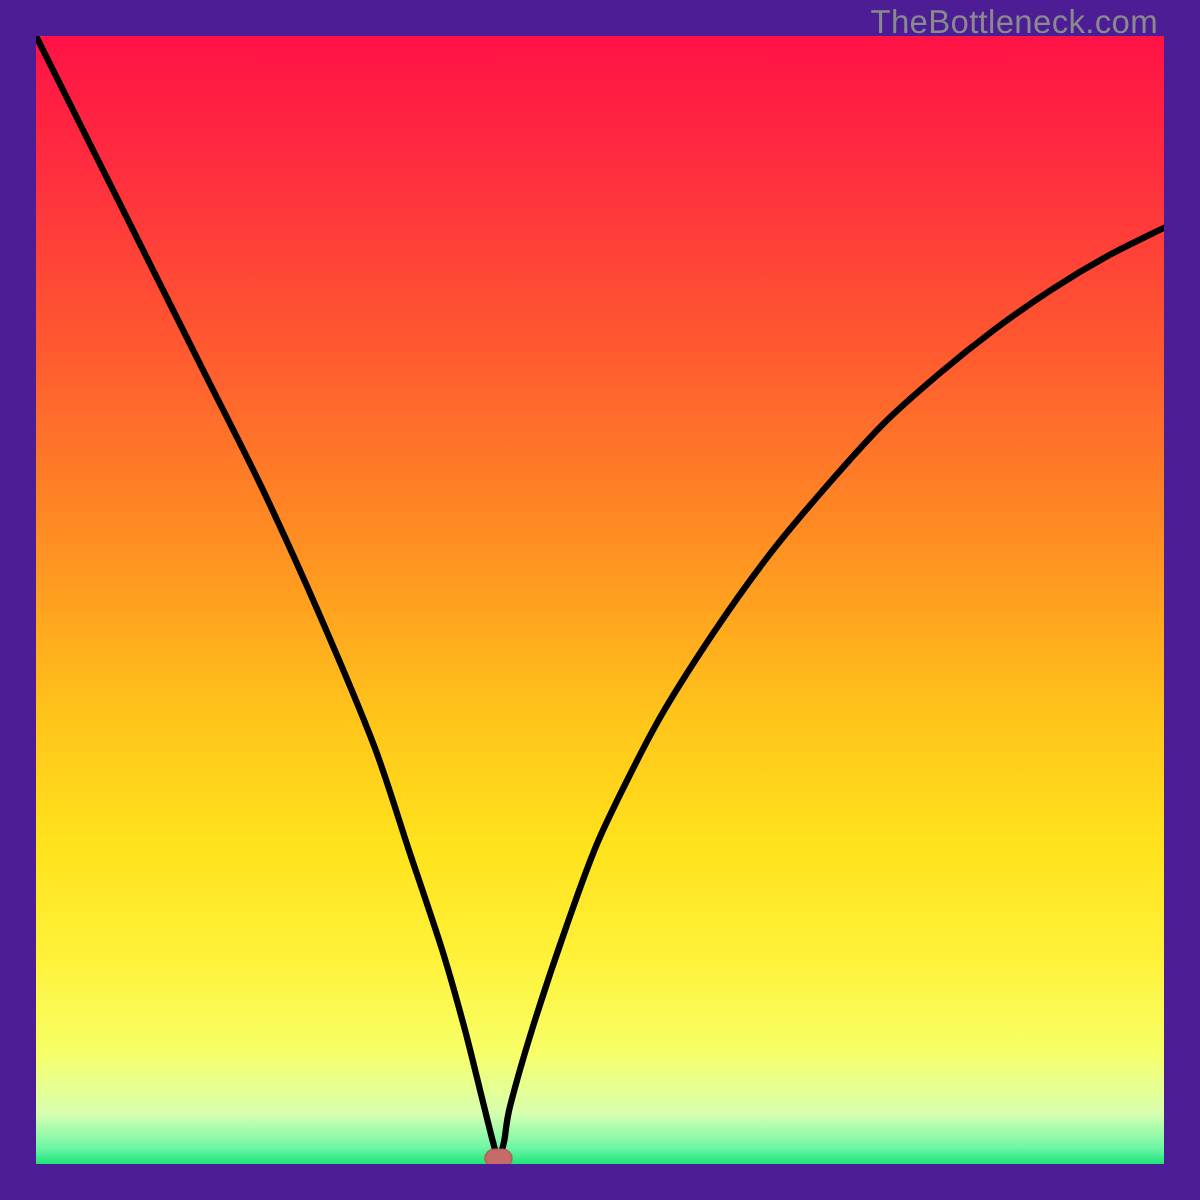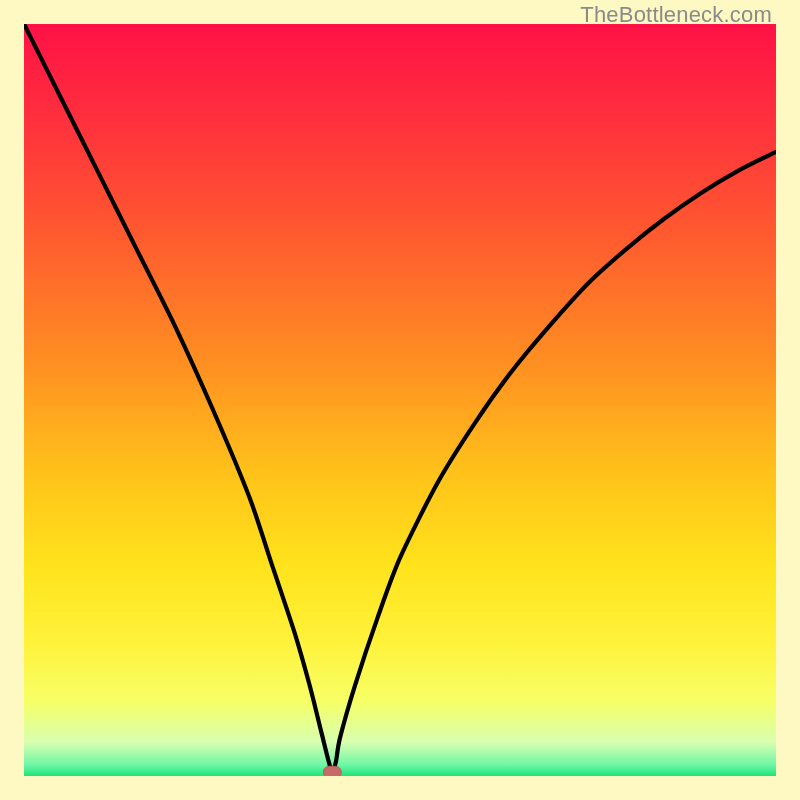--- a/index.html
+++ b/index.html
@@ -9,21 +9,21 @@
     height: 800px;
     background: #000;
     overflow: hidden;
   }
   .frame {
     position: absolute;
     left: 0;
     top: 0;
     width: 800px;
     height: 800px;
-    background: #fef9c3;
+    background: #4c1d95;
   }
   .plot {
     position: absolute;
     left: 24px;
     top: 24px;
     width: 752px;
     height: 752px;
     overflow: hidden;
   }
   .watermark {

